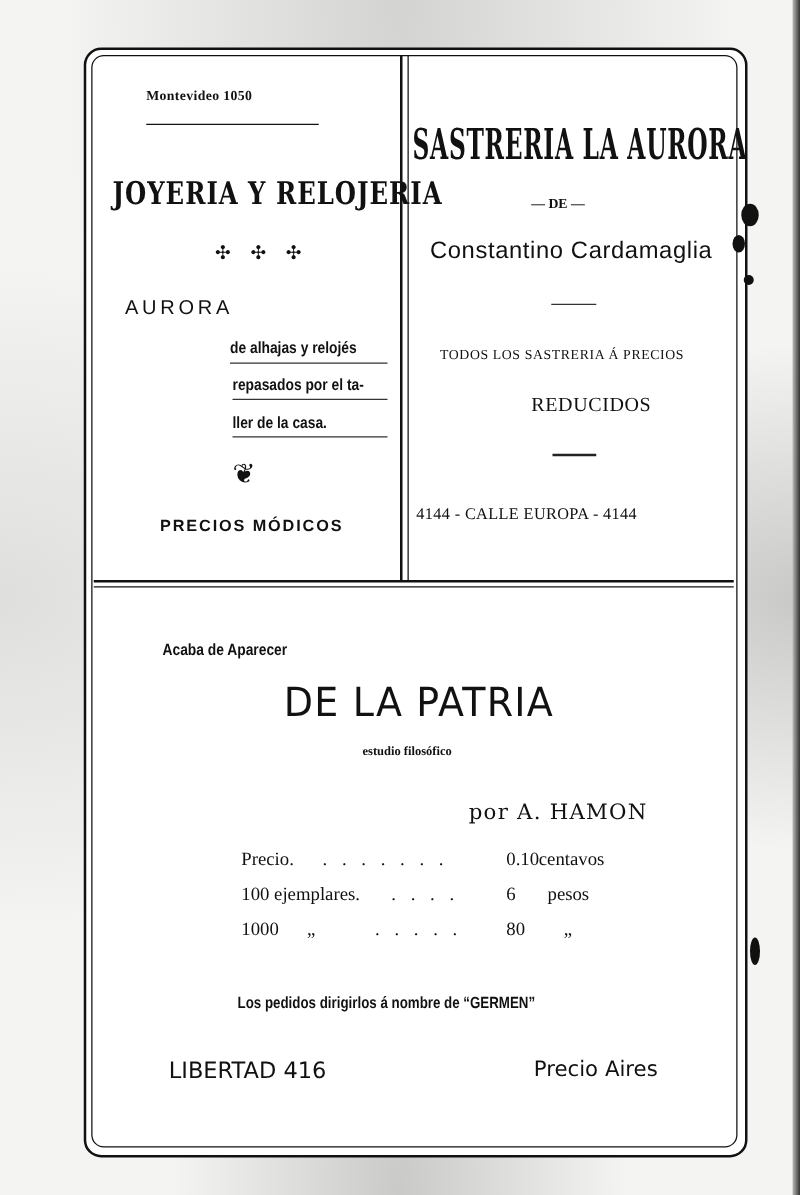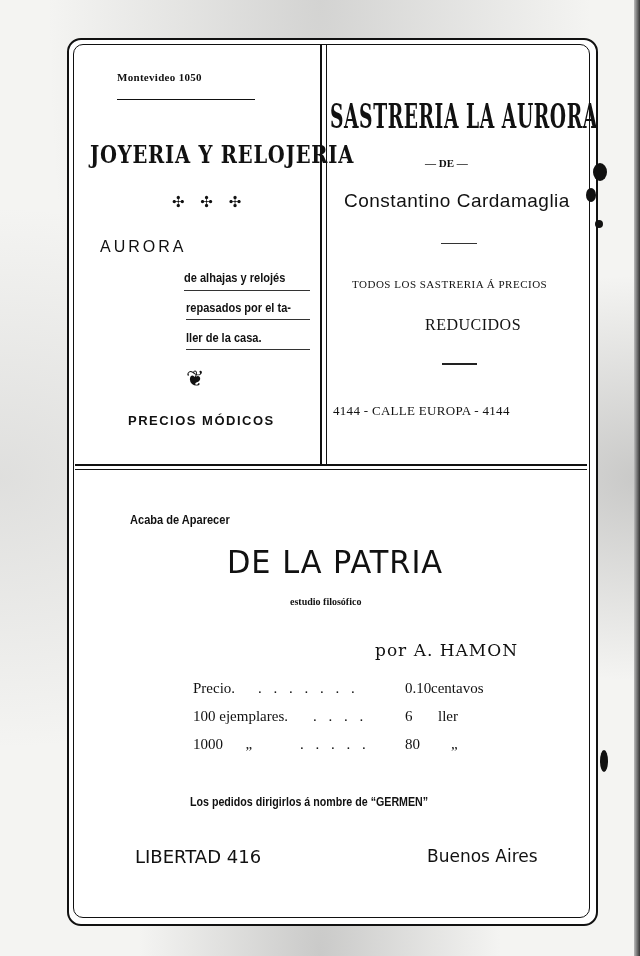--- a/index.html
+++ b/index.html
@@ -127,31 +127,31 @@
     <div class="price-row">
       <span class="c-label">Precio.</span>
       <span class="c-dots">. . . . . . .</span>
       <span class="c-amt">0.10</span>
       <span class="c-unit">centavos</span>
     </div>
     <div class="price-row">
       <span class="c-label">100 ejemplares.</span>
       <span class="c-dots" style="left:120px;">. . . .</span>
       <span class="c-amt">6</span>
-      <span class="c-unit" style="left:245px;">ller</span>
+      <span class="c-unit" style="left:245px;">pesos</span>
     </div>
     <div class="price-row">
       <span class="c-label" style="white-space:pre;">1000      „</span>
       <span class="c-dots" style="left:107px;">. . . . .</span>
       <span class="c-amt">80</span>
       <span class="c-unit" style="left:258px;">„</span>
     </div>
   </div>
 
   <div class="abs pedidos">Los pedidos dirigirlos á nombre de “GERMEN”</div>
   <div class="abs libertad">LIBERTAD 416</div>
-  <div class="abs buenos">Buenos Aires</div>
+  <div class="abs buenos">Precio Aires</div>
 </section>
 
 <div class="ink-blot" style="left:593px;top:163px;width:14px;height:18px;"></div>
 <div class="ink-blot" style="left:586px;top:188px;width:10px;height:14px;"></div>
 <div class="ink-blot" style="left:595px;top:220px;width:8px;height:8px;"></div>
 <div class="ink-blot" style="left:600px;top:750px;width:8px;height:22px;"></div>
 
 </body></html>

